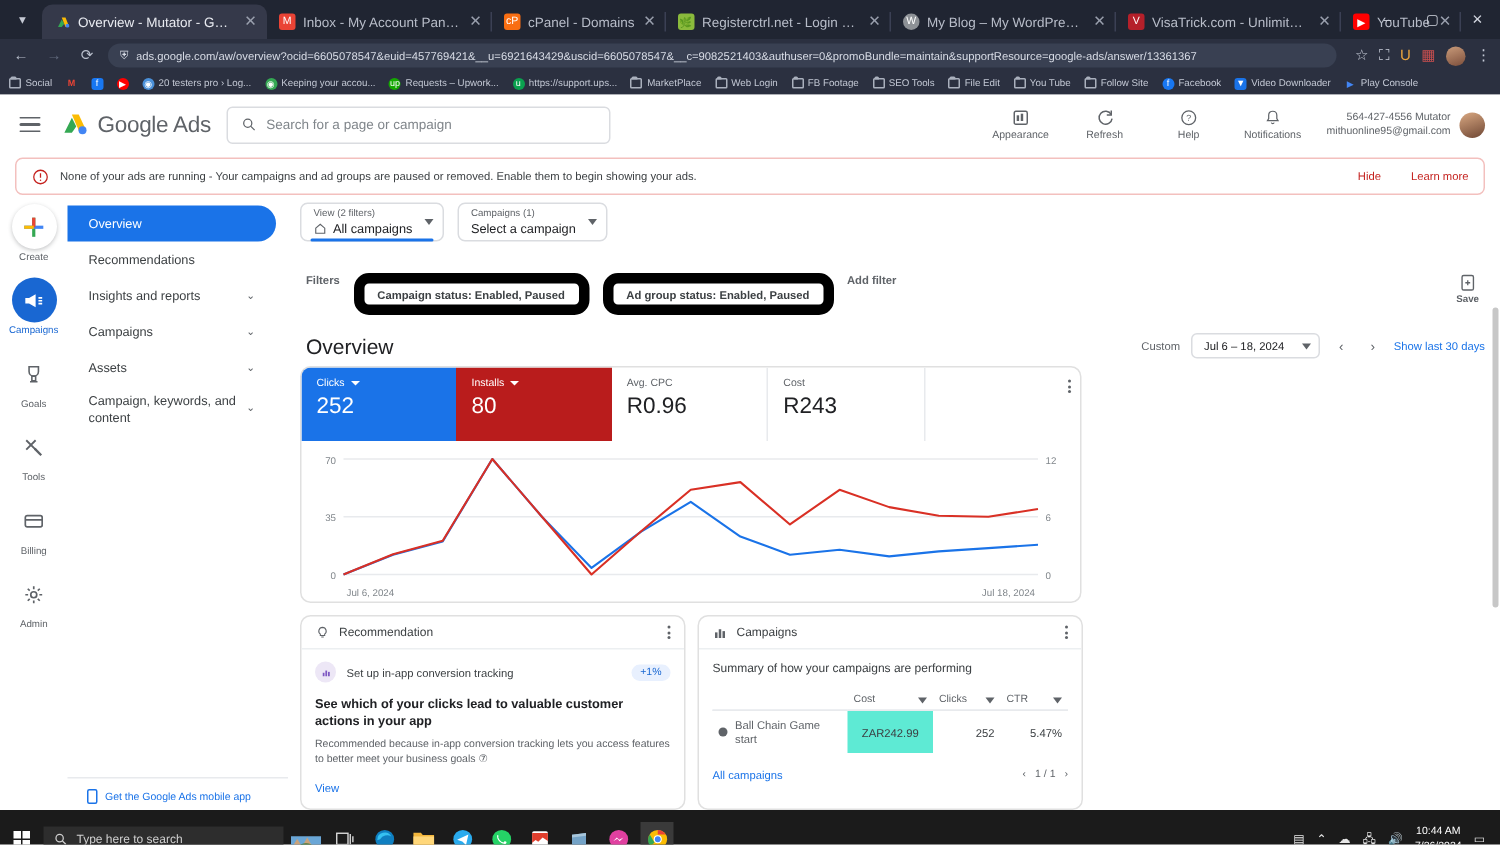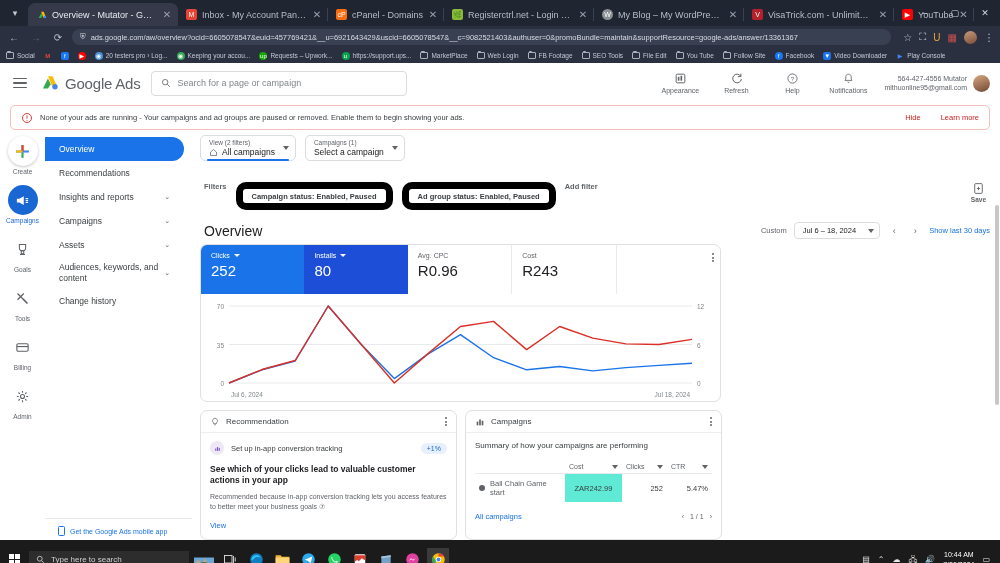--- a/index.html
+++ b/index.html
@@ -138,21 +138,21 @@
   }
   .arrowbtn { width: 14px; height: 14px; display: flex; align-items: center; justify-content: center; font-size: 9px; color: #5f6368; }
   .last30 { font-size: 7.5px; color: #1a73e8; }
 
   
   .stat-card { margin: 5px 0 0 0; width: 521px; border: 1px solid #e0e0e0; border-radius: 7px; overflow: hidden; background: #fff; }
   .stat-head { display: flex; height: 49px; }
   .stat-cell { flex: 1; padding: 7px 10px 0; border-right: 1px solid #e8eaed; position: relative; }
   .stat-cell:last-child { border-right: none; }
   .stat-cell.blue { background: #1a73e8; border-right: none; }
-  .stat-cell.red { background: #1d4ed8; border-right: none; }
+  .stat-cell.red { background: #b91c1c; border-right: none; }
   .stat-cell .s-lbl { font-size: 7px; color: #5f6368; display: flex; align-items: center; gap: 4px; }
   .stat-cell.blue .s-lbl, .stat-cell.red .s-lbl { color: #fff; }
   .stat-cell .s-val { font-size: 15px; color: #202124; margin-top: 3px; }
   .stat-cell.blue .s-val, .stat-cell.red .s-val { color: #fff; }
   .mini-caret { width:0;height:0;border-left:3px solid transparent;border-right:3px solid transparent;border-top:3.5px solid currentColor;}
   .kebab { position: absolute; right: 6px; top: 8px; display: flex; flex-direction: column; gap: 1.5px; }
   .kebab i { width: 2px; height: 2px; border-radius: 50%; background: #5f6368; display: block; }
   .chart-area { height: 107px; position: relative; padding: 4px 0 0 0; }
 
   
@@ -508,25 +508,22 @@
         </div>
         <div class="nav-item">
           <span class="txt">Campaigns</span>
           <span class="chev">⌄</span>
         </div>
         <div class="nav-item">
           <span class="txt">Assets</span>
           <span class="chev">⌄</span>
         </div>
         <div class="nav-item two-line">
-          <span class="txt">Audiences, keywords, and content</span>
+          <span class="txt">Campaign, keywords, and content</span>
           <span class="chev">⌄</span>
-        </div>
-        <div class="nav-item">
-          <span class="txt">Change history</span>
         </div>
 
         <div class="mobile-app">
           <span class="phone-ico"></span>
           <span>Get the Google Ads mobile app</span>
         </div>
       </div>
 
       <div class="content">
 

